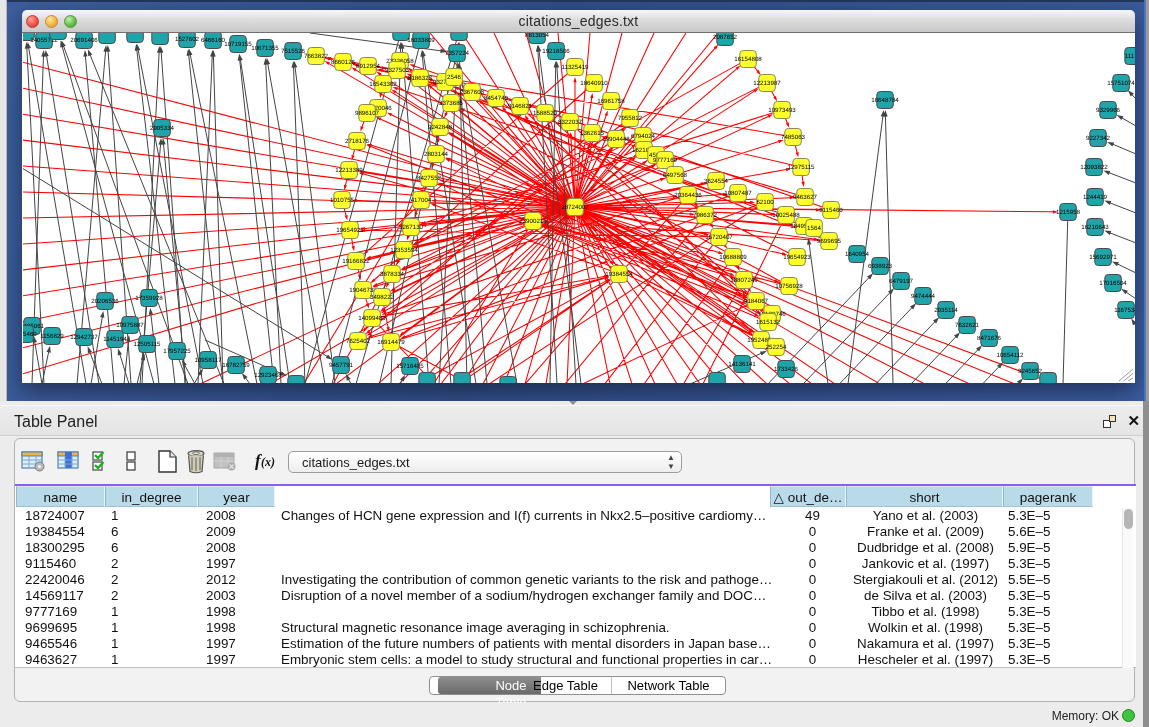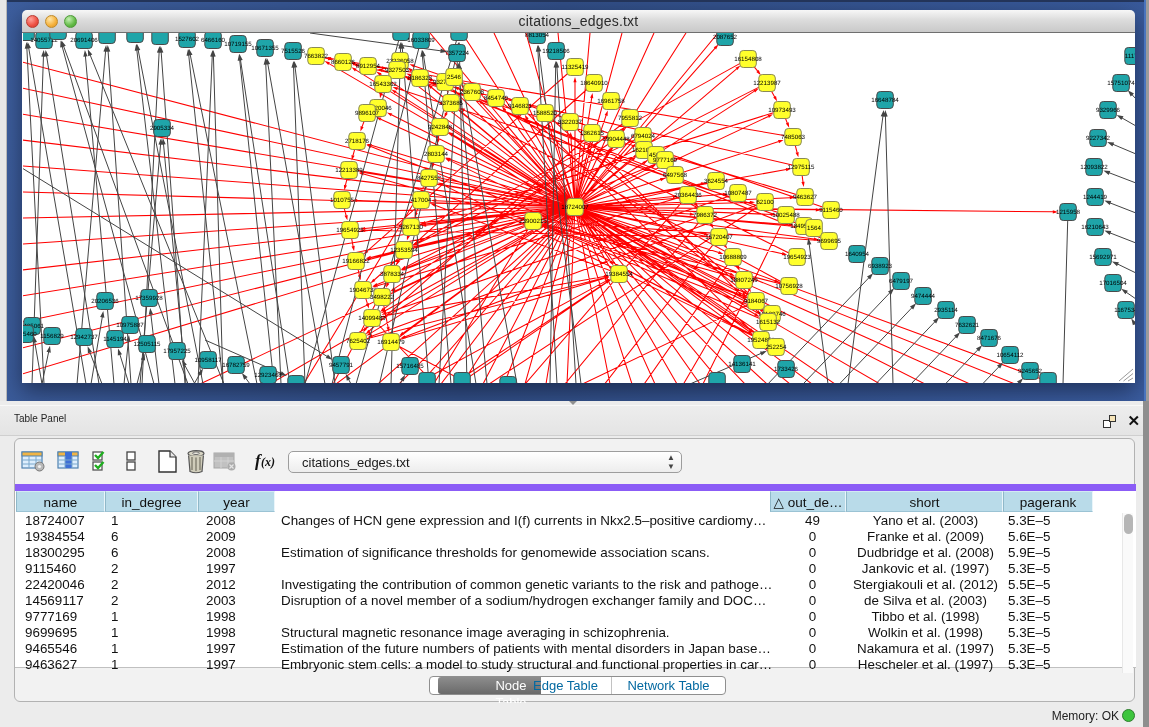--- a/index.html
+++ b/index.html
@@ -27,58 +27,58 @@
 #tl-y { left:23px; background:radial-gradient(circle at 35% 30%, #ffe6a8, #f5b03a 60%, #d8912a); border:.5px solid #c08a28;}
 #tl-g { left:42px; background:radial-gradient(circle at 35% 30%, #c4f0b2, #62ba46 60%, #4a9e33); border:.5px solid #4e9a38;}
 #canvas { position:absolute; left:0; top:23px; width:1113px; height:350px; background:#fff; }
 
 
 #bottom { position:absolute; left:0; top:401px; width:1149px; height:326px; background:#ececec; }
 #splitarrow { position:absolute; left:569px; top:0px; width:0; height:0;
   border-left:4px solid transparent; border-right:4px solid transparent; border-top:4px solid #8f8f8f; }
 #tpheader { position:absolute; left:0; top:4px; width:1149px; height:31px;
   background:linear-gradient(#ededed,#e4e4e4); border-top:1px solid #f8f8f8; border-bottom:1px solid #cfcfcf; }
-#tpheader .t { position:absolute; left:14px; top:7px; font-size:10px; color:#1e1e1e; }
+#tpheader .t { position:absolute; left:14px; top:7px; font-size:16px; color:#1e1e1e; }
 #tpclose { position:absolute; right:9px; top:6px; font-size:15px; font-weight:bold; color:#111; }
 #tpfloat { position:absolute; right:33px; top:9px; width:13px; height:13px; }
 #tpfloat .s1 { position:absolute; left:0; bottom:0; width:8px; height:8px; border:1.4px solid #333; background:#fff;}
 #tpfloat .s2 { position:absolute; right:0; top:0; width:7px; height:7px; border:1.4px solid #333; background:#f6e4b8;}
 
 #innerpanel { position:absolute; left:14px; top:37px; width:1121px; height:264px;
   background:#f2f2f2; border:1px solid #b2b2b2; border-radius:6px; }
 
 
 #toolbar { position:absolute; left:6px; top:10px; height:26px; width:100%; }
 #toolbar svg { position:absolute; left:0; top:0; }
 #combo { position:absolute; left:273px; top:12px; width:394px; height:22px;
   background:linear-gradient(#ffffff,#ededed); border:1px solid #9d9d9d; border-radius:5px; }
 #combo .txt { position:absolute; left:13px; top:3px; font-size:13px; color:#1a1a1a; }
 #combo .arr { position:absolute; right:6px; top:1px; font-size:8px; color:#444; line-height:9px; text-align:center;}
 
 
-#table { position:absolute; left:0px; top:45px; width:1121px; height:184px; background:#fff; border-top:7px solid #8b5cf6; border-bottom:1px solid #c0c0c0;}
+#table { position:absolute; left:0px; top:45px; width:1121px; height:184px; background:#fff; border-top:2px solid #8b5cf6; border-bottom:1px solid #c0c0c0;}
 #thead { position:absolute; left:1px; top:0px; height:21px; width:1078px; }
 #thead span { position:absolute; top:0; height:21px; background:#b9dbe9; border-right:1px solid #e9f5fa; border-left:1px solid #8fb8c9;
   font-size:13.5px; color:#111; text-align:center; line-height:21px; border-bottom:1px solid #9bc3d4; border-top:1px solid #d3eaf3;}
 #tbody { position:absolute; left:1px; top:22px; width:1078px; }
 .tr { position:relative; height:16px; width:100%; }
 .tr span { position:absolute; top:0; font-size:13.4px; color:#111; white-space:nowrap; overflow:hidden; line-height:16px;}
 .c0 { left:9px;  width:86px; }
 .c1 { left:95px; width:92px; }
 .c2 { left:190px;width:76px; }
 .c3 { left:265px;width:492px; text-overflow:ellipsis; }
 .c4 { left:759px;width:75px;text-align:center; }
 .c5 { left:831px;width:157px; text-align:center;}
 .c6 { left:992px;width:90px; }
 #vscroll { position:absolute; right:3px; top:22px; width:11px; height:160px; background:#fafafa; border-left:1px solid #e8e8e8;}
 #vthumb { position:absolute; left:1px; top:1px; width:9px; height:20px; background:#b6b6b6; border-radius:5px; }
 
 
 #tabs { position:absolute; left:414px; top:237px; height:19px; width:297px; border:1px solid #8f8f8f; border-radius:4px; background:#fff; font-size:13px;}
-#tabs span { position:absolute; top:0; height:17px; line-height:17px; text-align:center; color:#0369a1; }
+#tabs span { position:absolute; top:0; height:17px; line-height:17px; text-align:center; color:#000000; }
 #tabs .sel { background:linear-gradient(#8d8d8d,#6a6a6a); color:#fff; border-radius:3px 0 0 3px; }
 #tabs .s1 { left:8px; width:103px;padding-left:43px; }
 #tabs .s2 { left:90px; width:92px; border-right:1px solid #c2c2c2;}
 #tabs .s3 { left:182px; width:113px; }
 
 #statusbar { position:absolute; left:0; top:302px; width:1149px; height:24px; background:#ececec; }
 #statusbar .m { position:absolute; right:30px; top:6px; font-size:12px; color:#222; }
 #statusbar .led { position:absolute; right:14px; top:6px; width:13px; height:13px; border-radius:50%;
   background:#3dc53d; border:1px solid #2e7d2e; }
 #botedge { position:absolute; right:0; top:0; width:6px; height:326px; background:#8e8e8e; }
@@ -468,21 +468,20 @@
               <span class="c1">6</span>
               <span class="c2">2009</span>
               <span class="c4">0</span>
               <span class="c5">Franke et al. (2009)</span>
               <span class="c6">5.6E–5</span>
             </div>
 <div class="tr">
               <span class="c0">18300295</span>
               <span class="c1">6</span>
               <span class="c2">2008</span>
-              <span class="c3">Estimation of significance thresholds for genomewide association scans.</span>
               <span class="c4">0</span>
               <span class="c5">Dudbridge et al. (2008)</span>
               <span class="c6">5.9E–5</span>
             </div>
 <div class="tr">
               <span class="c0">9115460</span>
               <span class="c1">2</span>
               <span class="c2">1997</span>
               <span class="c4">0</span>
               <span class="c5">Jankovic et al. (1997)</span>

